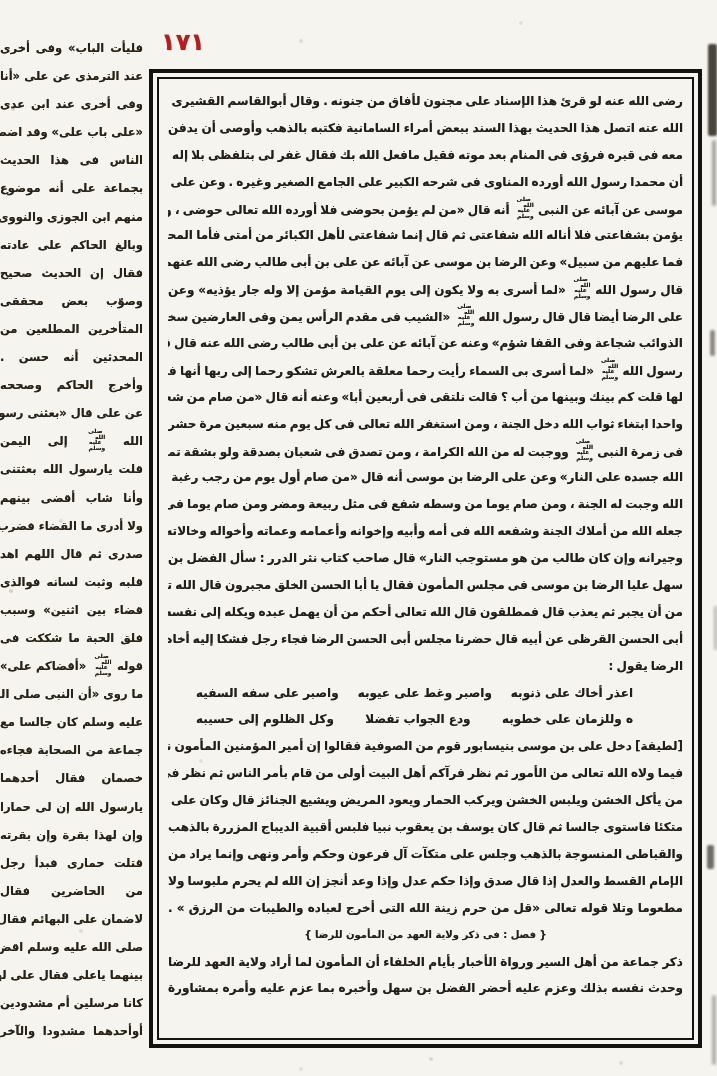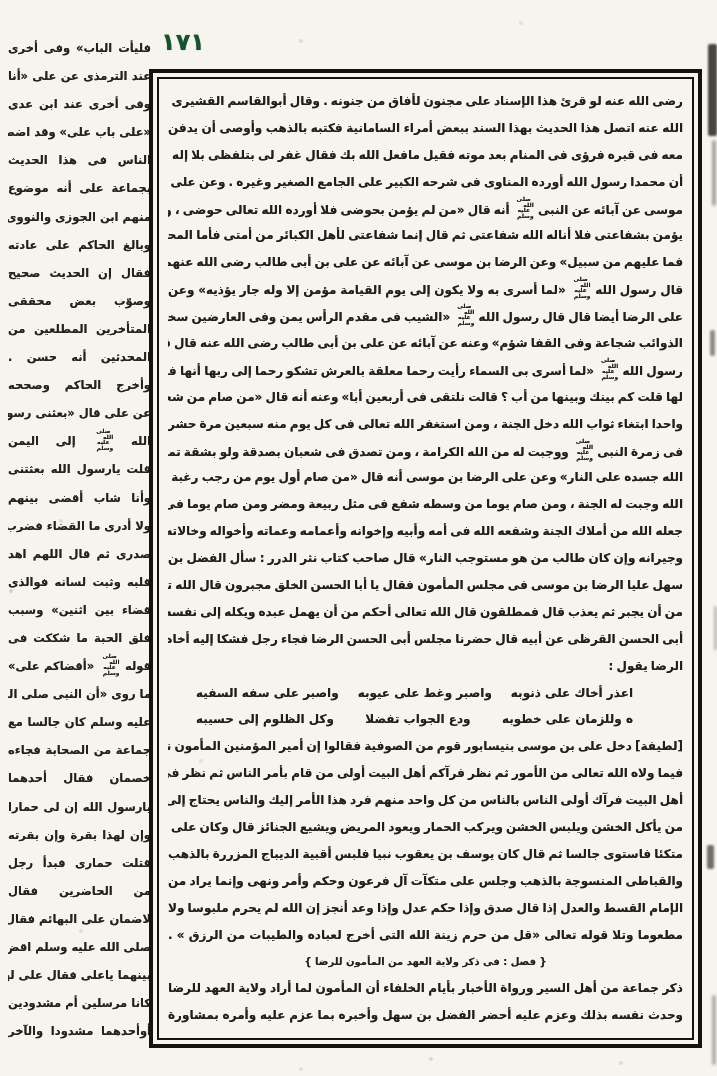--- a/index.html
+++ b/index.html
@@ -9,21 +9,21 @@
   .page{
     position:relative; width:717px; height:1076px; margin:0 auto;
     background:var(--paper); overflow:hidden;
     font-family:"DejaVu Sans",sans-serif; color:var(--ink);
     direction:rtl;
   }
   
   .page-number{
     position:absolute; left:161px; top:28px;
     font-size:24px; font-weight:bold; letter-spacing:3px;
-    color:#14532d; text-shadow:0 0 1px rgba(20,16,10,.6);
+    color:#b91c1c; text-shadow:0 0 1px rgba(20,16,10,.6);
   }
   
   .frame{
     position:absolute; left:149px; top:69px; width:553px; height:979px;
     border:4px solid var(--frame); box-sizing:border-box; padding:4px;
     background:var(--paper);
   }
   .frame-inner{
     width:100%; height:100%; box-sizing:border-box;
     border:2px solid var(--frame);
@@ -59,21 +59,21 @@
   .honorific{
     display:inline-block; vertical-align:-4px;
     width:20px; margin:0 1px;
     font-size:6px; line-height:5.5px; font-weight:bold;
     text-align:center; letter-spacing:0; word-spacing:0;
     white-space:normal;
   }
   .honorific i{display:block; font-style:normal; transform:scaleY(.95);}
   
   .margin-col{
-    position:absolute; left:8px; top:34px; width:143px;
+    position:absolute; left:0; top:34px; width:143px;
     direction:rtl;
   }
   .margin-line{
     height:28.1px; line-height:28.1px;
     font-size:11.5px; font-weight:bold;
     letter-spacing:-0.2px;
     white-space:nowrap; overflow:hidden;
     text-align:justify; text-align-last:justify;
     color:#262219; text-shadow:0 0 .6px rgba(30,25,18,.5);
   }
@@ -182,21 +182,20 @@
             <div class="poetry-row">
               <span>ه وللزمان على خطوبه</span>
               <span>ودع الجواب تفضلا</span>
               <span>وكل الظلوم إلى حسيبه</span>
             </div>
           </div>
 
         <div>
             <div class="m-line rich">[لطيفة] دخل على بن موسى بنيسابور قوم من الصوفية فقالوا إن أمير المؤمنين المأمون نظر</div>
             <div class="m-line rich">فيما ولاه الله تعالى من الأمور ثم نظر فرآكم أهل البيت أولى من قام بأمر الناس ثم نظر فى</div>
-            <div class="m-line rich">أهل البيت فرآك أولى الناس بالناس من كل واحد منهم فرد هذا الأمر إليك والناس يحتاج إلى</div>
             <div class="m-line rich">من يأكل الخشن ويلبس الخشن ويركب الحمار ويعود المريض ويشيع الجنائز قال وكان على الرضا</div>
             <div class="m-line rich">متكئا فاستوى جالسا ثم قال كان يوسف بن يعقوب نبيا فلبس أقبية الديباج المزررة بالذهب</div>
             <div class="m-line rich">والقباطى المنسوجة بالذهب وجلس على متكآت آل فرعون وحكم وأمر ونهى وإنما يراد من</div>
             <div class="m-line rich">الإمام القسط والعدل إذا قال صدق وإذا حكم عدل وإذا وعد أنجز إن الله لم يحرم ملبوسا ولا</div>
             <div class="m-line rich">مطعوما وتلا قوله تعالى «قل من حرم زينة الله التى أخرج لعباده والطيبات من الرزق » .</div>
           </div>
 
         <div class="m-line heading rich">{ فصل : فى ذكر ولاية العهد من المأمون للرضا }</div>
 
         <div>

